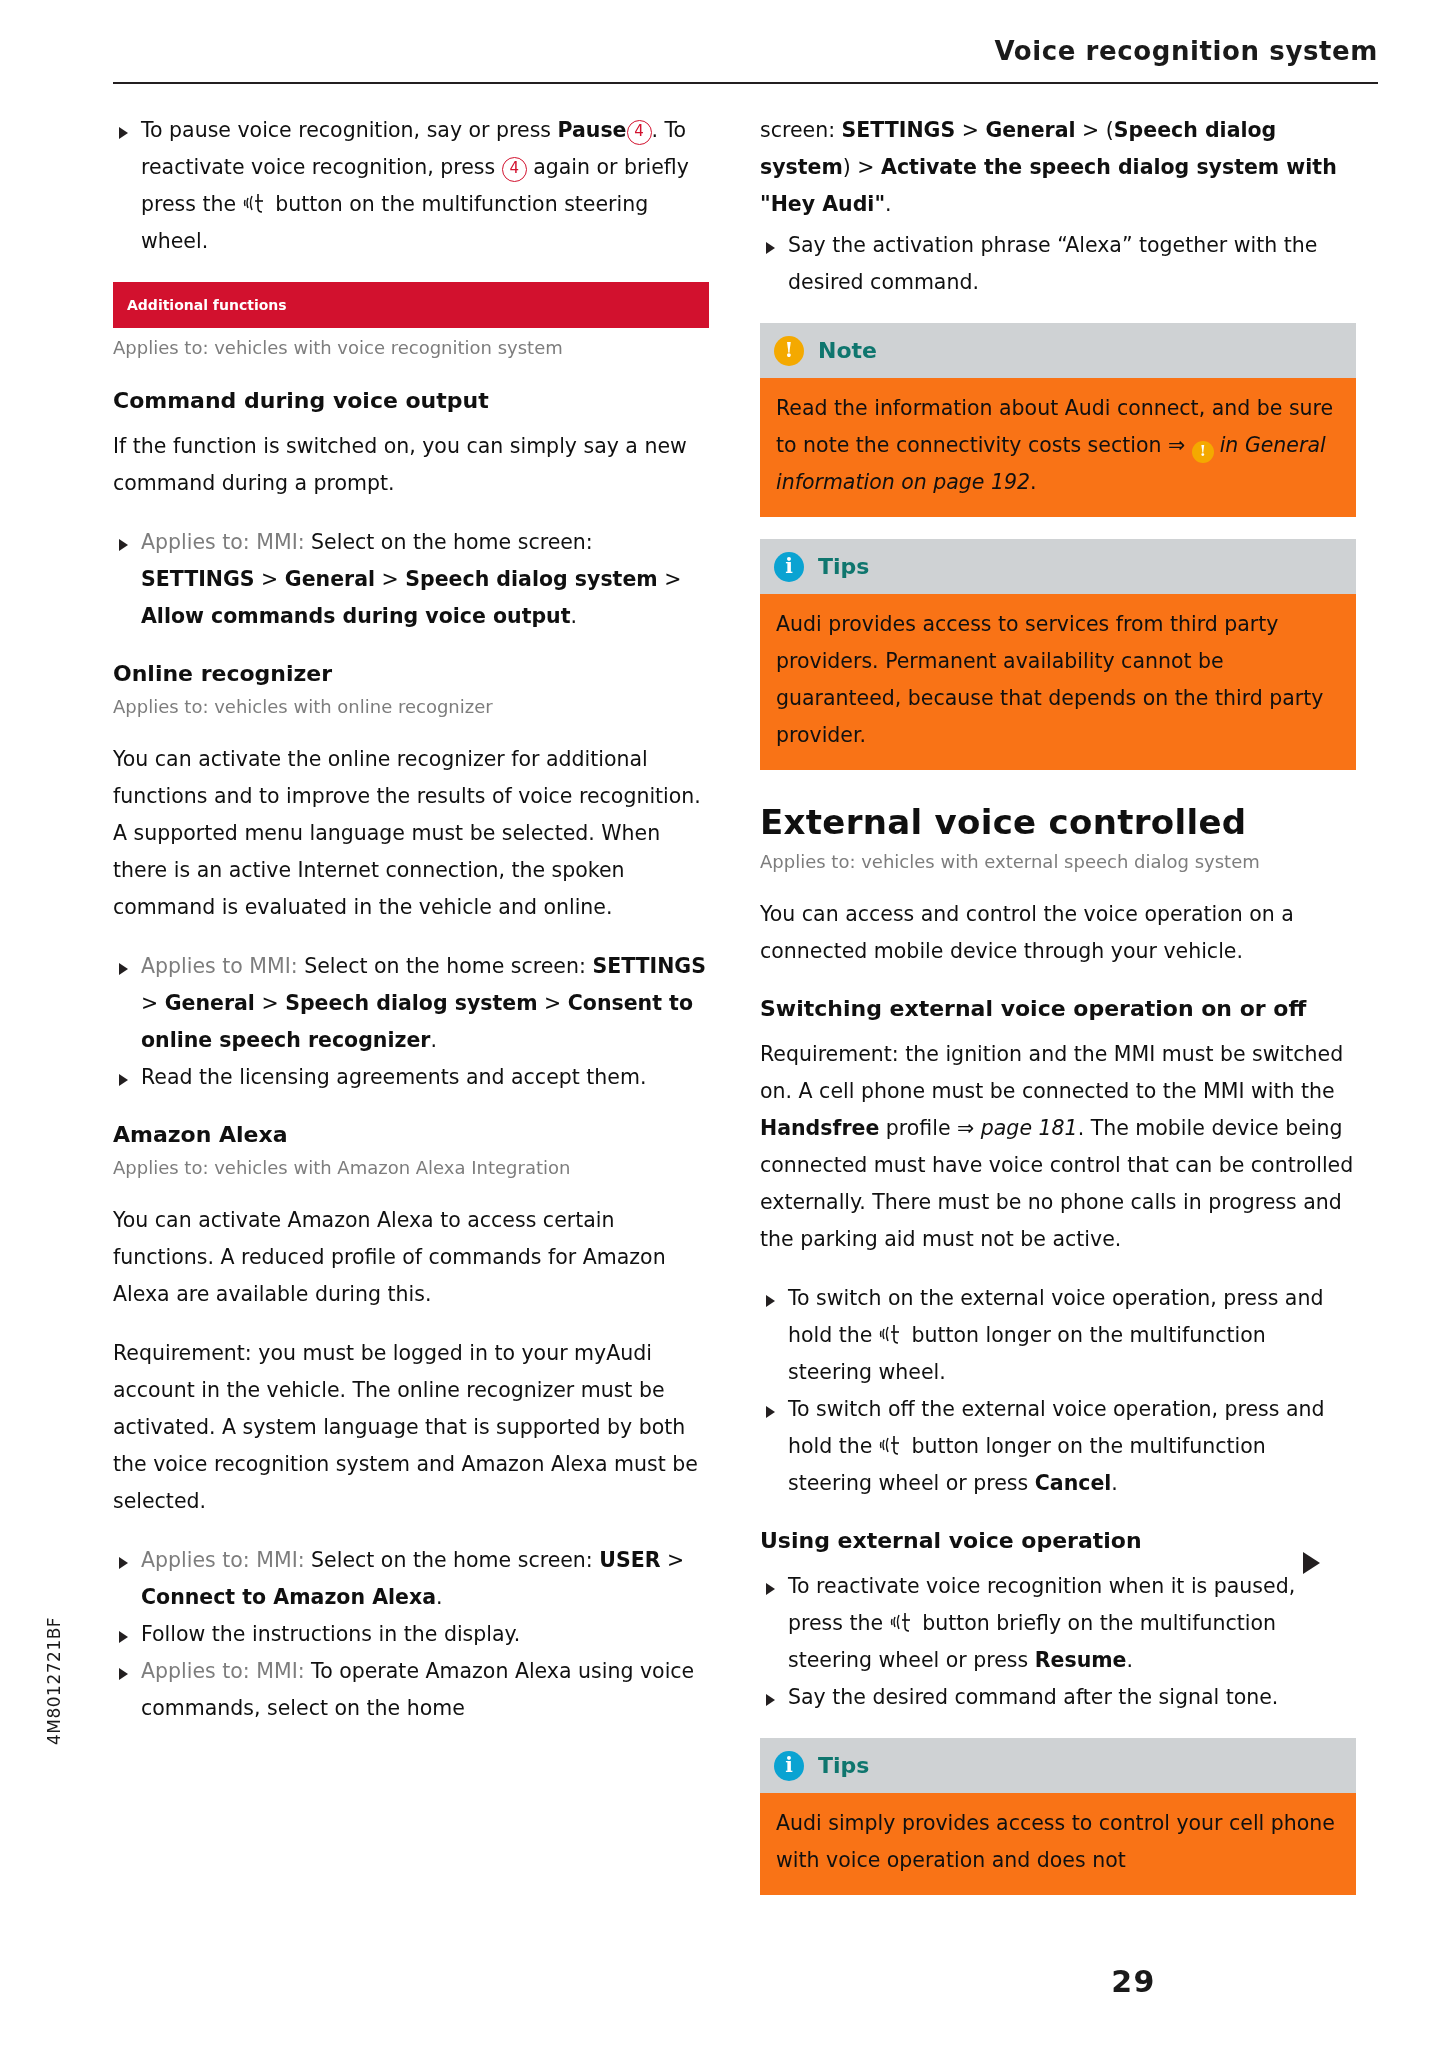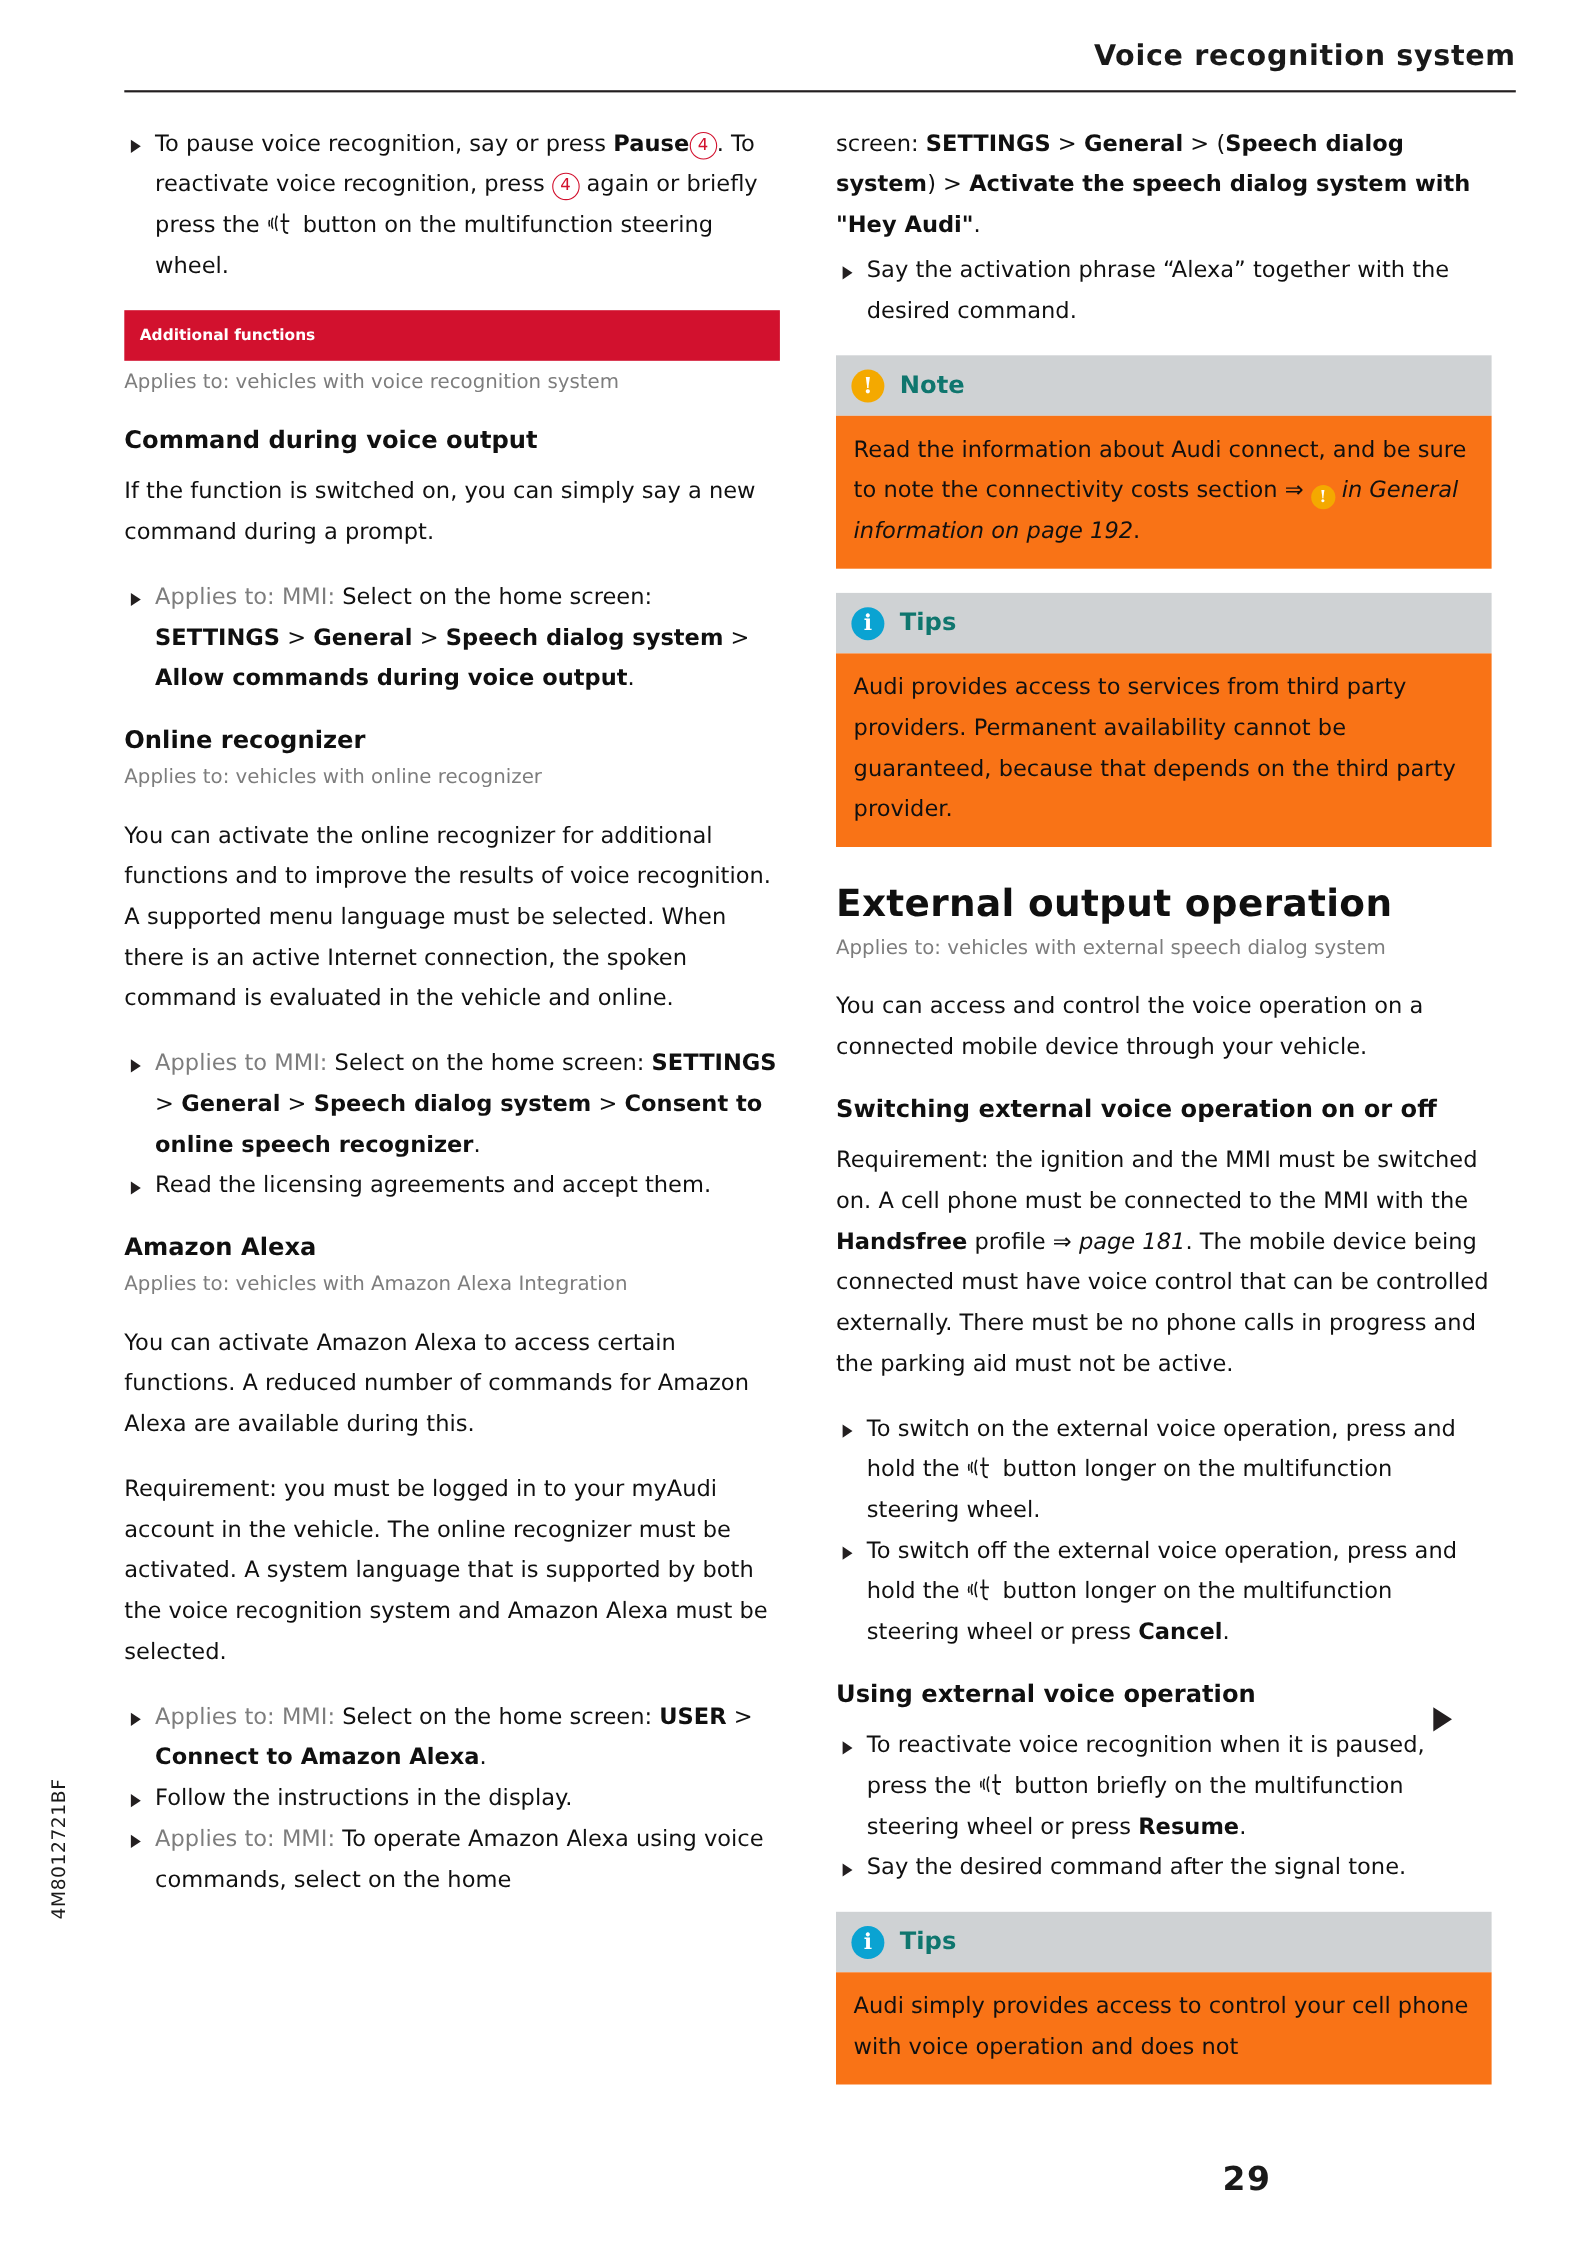--- a/index.html
+++ b/index.html
@@ -254,21 +254,21 @@
 
     <div class="bullets">
       <div class="bullet">
         <span class="applies-inline">Applies to MMI:</span><span> Select on the home screen: </span><b>SETTINGS</b><span> &gt; </span><b>General</b><span> &gt; </span><b>Speech dialog system</b><span> &gt; </span><b>Consent to online speech recognizer</b><span>.</span>
       </div>
       <div class="bullet">Read the licensing agreements and accept them.</div>
     </div>
 
     <h3 class="sub tight">Amazon Alexa</h3>
     <div class="applies-sub">Applies to: vehicles with Amazon Alexa Integration</div>
-    <p class="para">You can activate Amazon Alexa to access certain functions. A reduced number of commands for Amazon Alexa are available during this.</p>
+    <p class="para">You can activate Amazon Alexa to access certain functions. A reduced profile of commands for Amazon Alexa are available during this.</p>
     <p class="para">Requirement: you must be logged in to your myAudi account in the vehicle. The online recognizer must be activated. A system language that is supported by both the voice recognition system and Amazon Alexa must be selected.</p>
 
     <div class="bullets">
       <div class="bullet">
         <span class="applies-inline">Applies to: MMI:</span><span> Select on the home screen: </span><b>USER</b><span> &gt; </span><b>Connect to Amazon Alexa</b><span>.</span>
       </div>
       <div class="bullet">Follow the instructions in the display.</div>
       <div class="bullet">
         <span class="applies-inline">Applies to: MMI:</span><span> To operate Amazon Alexa using voice commands, select on the home</span>
       </div>
@@ -297,21 +297,21 @@
     </div>
 
     <div class="box">
       <div class="box-head">
         <span class="icon-circle ic-tips">i</span>
         <span class="ttl">Tips</span>
       </div>
       <div class="box-body">Audi provides access to services from third party providers. Permanent availability cannot be guaranteed, because that depends on the third party provider.</div>
     </div>
 
-    <h2 class="big">External output operation</h2>
+    <h2 class="big">External voice controlled</h2>
     <div class="applies-sub">Applies to: vehicles with external speech dialog system</div>
     <p class="para">You can access and control the voice operation on a connected mobile device through your vehicle.</p>
 
     <h3 class="sub">Switching external voice operation on or off</h3>
     <p class="para">
       <span>Requirement: the ignition and the MMI must be switched on. A cell phone must be connected to the MMI with the </span><b>Handsfree</b><span> profile </span><span class="arrow-ref">⇒&nbsp;</span><span class="i">page 181</span><span>. The mobile device being connected must have voice control that can be controlled externally. There must be no phone calls in progress and the parking aid must not be active.</span>
     </p>
 
     <div class="bullets">
       <div class="bullet">

